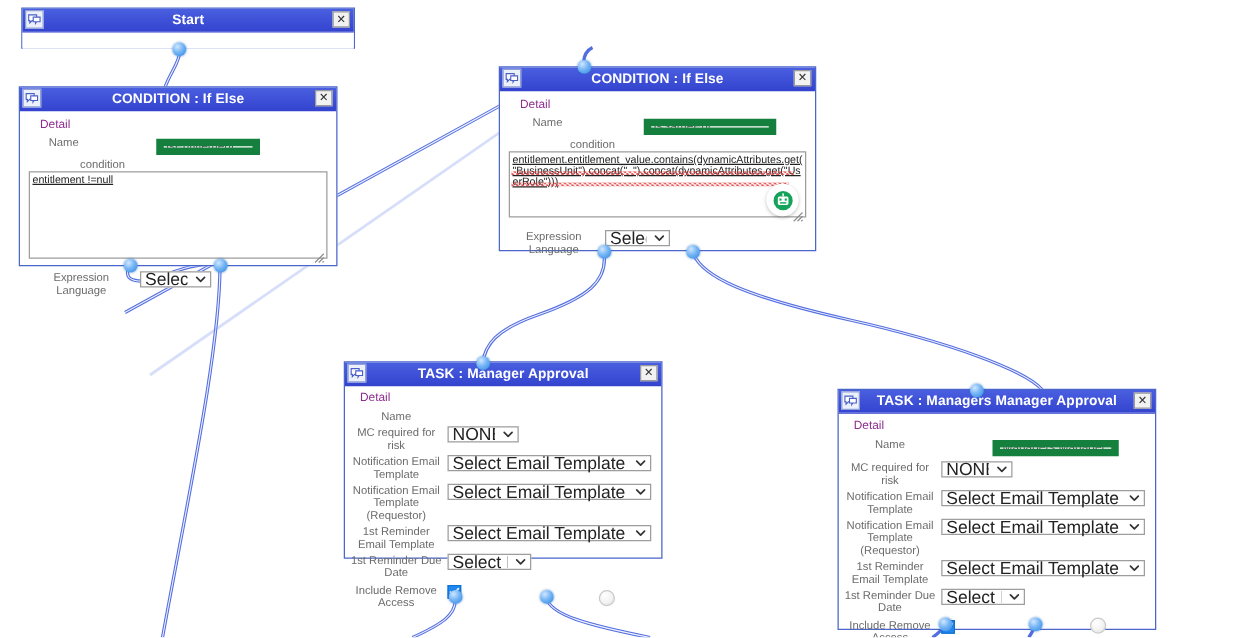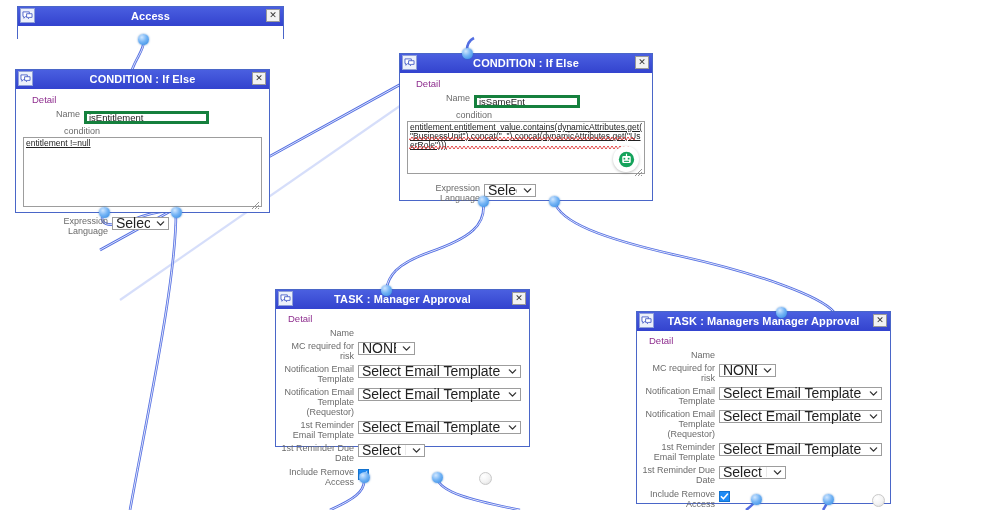--- a/index.html
+++ b/index.html
@@ -99,39 +99,40 @@
 
   
   .row {
     display: flex;
     align-items: flex-start;
     margin-bottom: 1px;
   }
   .row-label {
     font-size: 9px;
     color: #6b6b6b;
-    text-align: right;
+    text-align: center;
     padding-right: 4px;
     padding-top: 2px;
     line-height: 10px;
     flex: 0 0 auto;
     box-sizing: border-box;
   }
   .row-field { flex: 1 1 auto; min-width: 0; }
 
   input.txt {
     font-family: "Liberation Sans", sans-serif;
     font-size: 9.5px;
     color: #222;
-    border: 3px solid #15803d;
+    border: 6px solid #15803d;
     background: #fff;
     height: 13px;
     padding: 0 2px;
     box-sizing: border-box;
     outline: none;
+    margin-left: 41px;
   }
   .sel {
     display: inline-flex;
     align-items: center;
     justify-content: space-between;
     border: 1px solid #9d9d9d;
     background: #fff;
     height: 13px;
     font-size: 14px;
     color: #222;
@@ -277,21 +278,21 @@
   </svg>
 
   <div class="node" style="left:17px; top:6px; width:267px; height:33px;">
     <div class="node-header">
       <div class="hdr-icon">
         <svg width="11" height="10" viewBox="0 0 12 11">
           <path d="M1 1h7v5H4L2 8V6H1z" fill="#fff" stroke="#4a5fc8" stroke-width="1"></path>
           <path d="M5 3h6v4H8l-1 1.5V7H5z" fill="#fff" stroke="#4a5fc8" stroke-width="1"></path>
         </svg>
       </div>
-      <div class="node-title">Access</div>
+      <div class="node-title">Start</div>
       <div class="hdr-close">✕</div>
     </div>
     <div style="height:13px; background:#fff;"></div>
   </div>
   <div class="knob" style="left:138px; top:34px;"></div>
 
   <div class="node" style="left:15px; top:69px; width:255px; height:144px;">
     <div class="node-header">
       <div class="hdr-icon">
         <svg width="11" height="10" viewBox="0 0 12 11">
@@ -301,21 +302,21 @@
       </div>
       <div class="node-title">CONDITION : If Else</div>
       <div class="hdr-close">✕</div>
     </div>
     <div class="node-body">
       <div class="detail-label">Detail</div>
 
       <div class="row">
         <div class="row-label" style="flex-basis:62px;">Name</div>
         <div class="row-field">
-          <input class="txt" style="width: 125px;" value="isEntitlement">
+          <input class="txt" style="width: 83px;" value="isEntitlement">
         </div>
       </div>
 
       <div class="cond-label">condition</div>
 
       <div class="ta-wrap" style="margin:0 1px;">
         <textarea class="cond" rows="5" style="height: 70px;">entitlement !=null</textarea>
         <svg class="resize-grip" viewBox="0 0 9 9">
           <path d="M8 1L1 8M8 4L4 8M8 7L7 8" stroke="#8a8a8a" stroke-width="0.9" fill="none"></path>
         </svg>
@@ -504,36 +505,39 @@
           </span>
         </div>
       </div>
     </div>
   </div>
   <div class="knob" style="left:381px; top:285px;"></div>
   <div class="knob" style="left:359px; top:472px;"></div>
   <div class="knob" style="left:432px; top:472px;"></div>
   <div class="knob hollow" style="left:479px; top:472px;"></div>
 
-  <div class="node" style="left:636px; top:311px; width:255px; height:193px;">
+  <div class="node" style="left:670px; top:311px; width:255px; height:193px;">
     <div class="node-header">
       <div class="hdr-icon">
         <svg width="11" height="10" viewBox="0 0 12 11">
           <path d="M1 1h7v5H4L2 8V6H1z" fill="#fff" stroke="#4a5fc8" stroke-width="1"></path>
           <path d="M5 3h6v4H8l-1 1.5V7H5z" fill="#fff" stroke="#4a5fc8" stroke-width="1"></path>
         </svg>
       </div>
       <div class="node-title">TASK : Managers Manager Approval</div>
       <div class="hdr-close">✕</div>
     </div>
     <div class="node-body" style="padding:4px 6px 4px 4px;">
       <div class="detail-label" style="margin-left:8px;">Detail</div>
 
       <div class="row">
         <div class="row-label" style="flex-basis:78px;">Name</div>
+        <div class="row-field">
+          <input class="txt" style="width: 101px;" value="Managers Manager">
+        </div>
       </div>
 
       <div class="row">
         <div class="row-label" style="flex-basis:78px;">MC required for risk</div>
         <div class="row-field">
           <div class="sel" style="width:57px;">
             <span class="lbl">NONE</span>
             <span class="chev">
               <svg viewBox="0 0 10 10">
                   <path d="M1.5 3.2L5 6.8 8.5 3.2" stroke="#333" stroke-width="1.5" fill="none" stroke-linecap="round" stroke-linejoin="round"></path>

